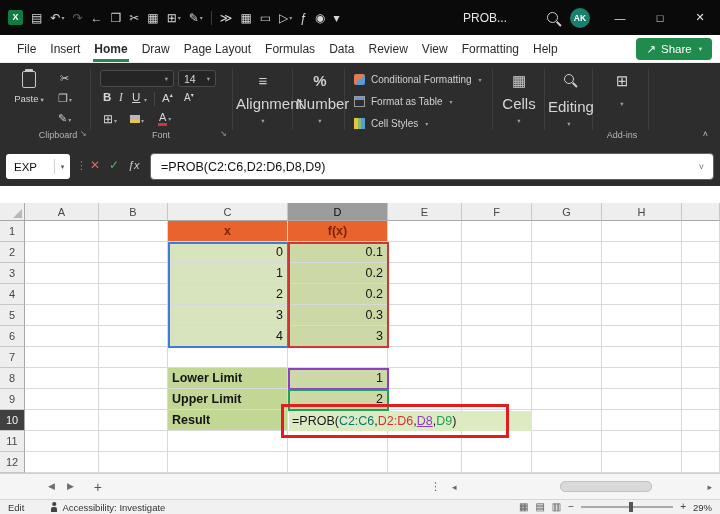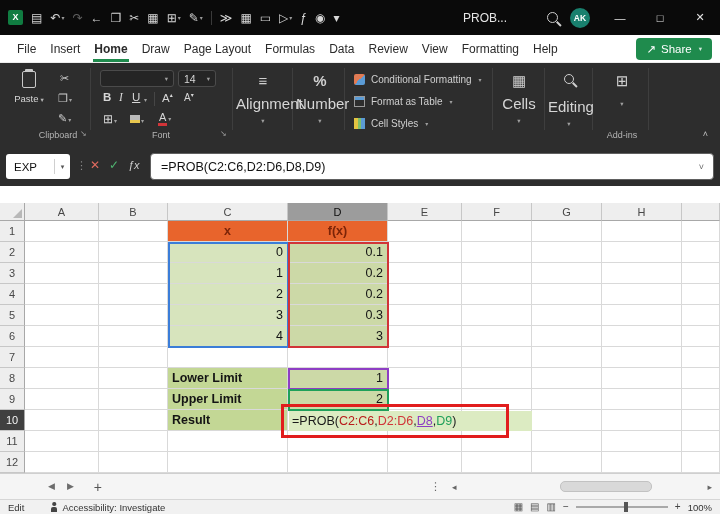--- a/index.html
+++ b/index.html
@@ -429,21 +429,21 @@
       <div class="gc"></div>
       <div class="gc"></div>
     </div>
 
   <div class="ov ov-blue"></div>
   <div class="ov ov-red"></div>
   <div class="ov ov-purple"></div>
   <div class="ov ov-greenref"></div>
   <div class="d10-fill" id="d10">
       <span style="color: rgb(26, 26, 26);">=PROB(</span>
-      <span style="color: #b91c1c;">C2:C6</span>
+      <span style="color: #0f766e;">C2:C6</span>
       <span style="color: rgb(26, 26, 26);">,</span>
       <span style="color: rgb(209, 52, 56);">D2:D6</span>
       <span style="color: rgb(26, 26, 26);">,</span>
       <span style="color: rgb(142, 62, 196); text-decoration: underline;">D8</span>
       <span style="color: rgb(26, 26, 26);">,</span>
       <span style="color: rgb(31, 160, 90); text-align: center;">D9</span>
       <span style="color: rgb(26, 26, 26);">)</span>
     </div>
   <div class="ov annot"></div>
 
@@ -463,17 +463,17 @@
     <span class="sb-acc">Accessibility: Investigate</span>
     <div class="sb-right">
       <span class="vicon">▦</span>
       <span class="vicon">▤</span>
       <span class="vicon">▥</span>
       <span class="zbtn">−</span>
       <div class="zslider">
           <div class="zthumb"></div>
         </div>
       <span class="zbtn">+</span>
-      <span class="zpct">100%</span>
+      <span class="zpct">29%</span>
     </div>
   </div>
 
 </div>
 
 </body></html>

